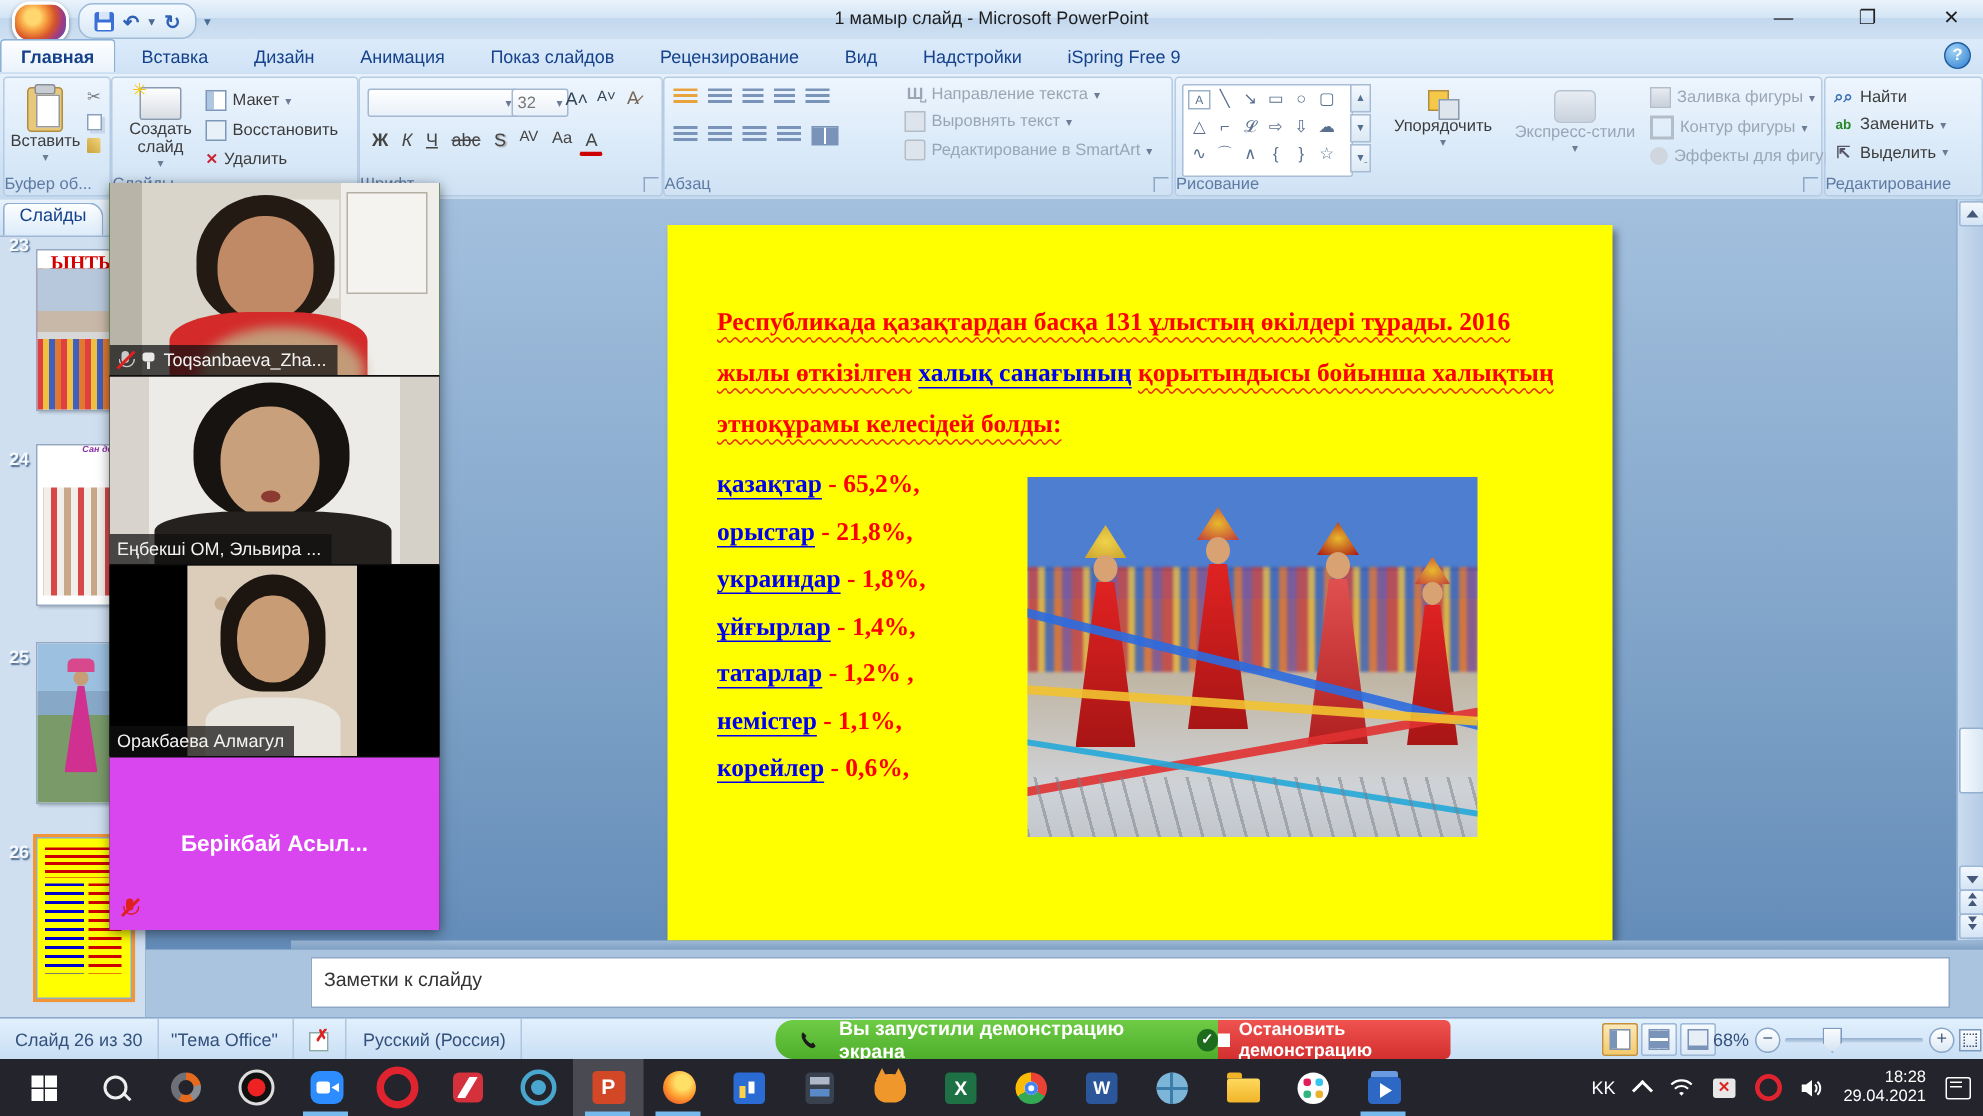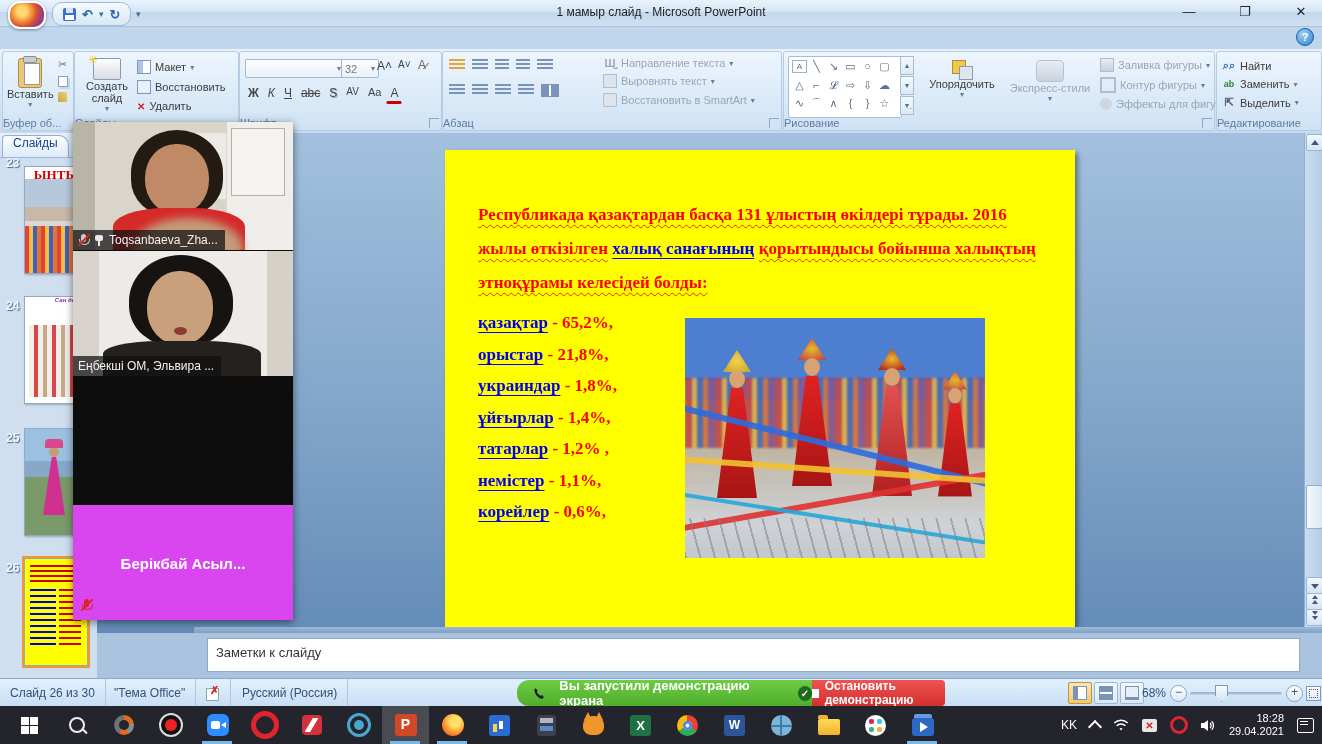--- a/index.html
+++ b/index.html
@@ -121,21 +121,21 @@
   .notes{position:absolute;left:97px;right:0;bottom:0;height:45px;background:#aac4e0;}
   .notes-box{position:absolute;left:110px;right:22px;top:5px;bottom:6px;background:#fff;border:1px solid #8fa8c8;
     font-size:13px;color:#333;padding:6px 8px;}
 
   
   .statusbar{position:absolute;left:0;top:678px;width:1322px;height:28px;
     background:linear-gradient(#e2f0fd,#c8def4);border-top:1px solid #8ba9cc;font-size:12px;color:#34517c;}
   .st-cell{position:absolute;top:0;height:28px;display:flex;align-items:center;padding:0 10px;border-right:1px solid #aec6e0;}
   .share{position:absolute;left:517px;top:1px;width:295px;height:26px;background:linear-gradient(#6ecb45,#4eae2b);
     border-radius:12px 0 0 12px;display:flex;align-items:center;color:#fff;font-weight:bold;font-size:13px;}
-  .stopbtn{position:absolute;left:812px;top:1px;width:133px;height:26px;background:linear-gradient(#ef5350,#d32f2f);
+  .stopbtn{position:absolute;left:812px;top:1px;width:155px;height:26px;background:linear-gradient(#ef5350,#d32f2f);
     border-radius:0 4px 4px 0;display:flex;align-items:center;justify-content:space-between;gap:6px;color:#fff;font-weight:bold;font-size:12px;}
   .stop-sq{width:9px;height:9px;background:#fff;}
   .shield{width:15px;height:15px;border-radius:50%;background:#1d6b1d;color:#fff;font-size:10px;line-height:15px;text-align:center;}
   .viewbtn{width:22px;height:20px;border:1px solid #9db7d6;border-radius:2px;background:linear-gradient(#f5fafe,#dcE9f6);
     display:flex;align-items:center;justify-content:center;}
   .viewbtn.on{background:linear-gradient(#fce8b8,#f5c96a);border-color:#c79133;}
   .zoomcirc{width:15px;height:15px;border-radius:50%;border:1px solid #8aa6c8;background:linear-gradient(#fff,#dde9f5);
     color:#44597a;font-size:12px;line-height:13px;text-align:center;}
   .ztrack{position:absolute;left:1190px;top:13px;width:92px;height:3px;background:linear-gradient(#93aecd,#c2d6ea);border-radius:2px;}
   .zthumb{position:absolute;left:1215px;top:6px;width:11px;height:15px;background:linear-gradient(#f8fbfe,#d6e4f2);
@@ -249,20 +249,31 @@
     </div>
     <span class="qat-chev abs" style="left:136px;top:9px;">▾</span>
     <div class="win-title">1 мамыр слайд - Microsoft PowerPoint</div>
     <div class="winctl">
       <span>—</span>
       <span>❐</span>
       <span>✕</span>
     </div>
   </div>
 
+  <div class="tabrow">
+    <span class="rtab active">Главная</span>
+    <span class="rtab">Вставка</span>
+    <span class="rtab">Дизайн</span>
+    <span class="rtab">Анимация</span>
+    <span class="rtab">Показ слайдов</span>
+    <span class="rtab">Рецензирование</span>
+    <span class="rtab">Вид</span>
+    <span class="rtab">Надстройки</span>
+    <span class="rtab">iSpring Free 9</span>
+  </div>
   <div class="help-btn">?</div>
 
   <div class="ribbon">
 
     <div class="grp" style="left:2px;width:70px;">
       <div class="bigbtn abs" style="left:4px;top:6px;">
         <span class="clip-icon"></span>
         <span>Вставить</span>
           <span class="chev">▾</span>
       </div>
@@ -346,21 +357,21 @@
             <span>Направление текста</span>
             <span class="chev">▾</span>
           </span>
         <span class="rbtn dis">
             <span class="mini-ic" style="border:1px solid #b3bdc9;background:#dde4ec;"></span>
             <span>Выровнять текст</span>
             <span class="chev">▾</span>
           </span>
         <span class="rbtn dis">
             <span class="mini-ic" style="border:1px solid #b3bdc9;background:#dde4ec;border-radius:2px;"></span>
-            <span>Восстановить в SmartArt</span>
+            <span>Редактирование в SmartArt</span>
             <span class="chev">▾</span>
           </span>
       </div>
       <div class="dlg"></div>
       <div class="glabel">Абзац</div>
     </div>
 
     <div class="grp" style="left:783px;width:430px;">
       <div class="shapes-box">
         <span class="shape-cell" style="border:1px solid #9bb1ca;width:13px;height:11px;margin:1px;font-size:8px;line-height:11px;">A</span>
@@ -623,20 +634,31 @@
         <div class="hair"></div>
           <div class="face"></div>
           <div class="mouth"></div>
           <div class="body"></div>
       </div>
       <div class="vlabel">
           <span>Еңбекші ОМ, Эльвира ...</span>
         </div>
     </div>
 
+    <div class="tile" style="top:255px;height:127px;background:#000;">
+      <div class="v3wrap">
+        <div class="paper"></div>
+          <div class="hair"></div>
+          <div class="face"></div>
+          <div class="shirt"></div>
+      </div>
+      <div class="vlabel">
+          <span>Оракбаева Алмагул</span>
+        </div>
+    </div>
 
     <div class="tile" style="top:383px;height:115px;background:#d946ef;">
       <span class="name-only">Берікбай  Асыл...</span>
       <span class="micmute" style="position:absolute;left:8px;bottom:8px;">
         <span class="body" style="background:#e02020;"></span>
           <span class="stand" style="border-color:#e02020;"></span>
           <span class="slash"></span>
       </span>
     </div>
   </div>

